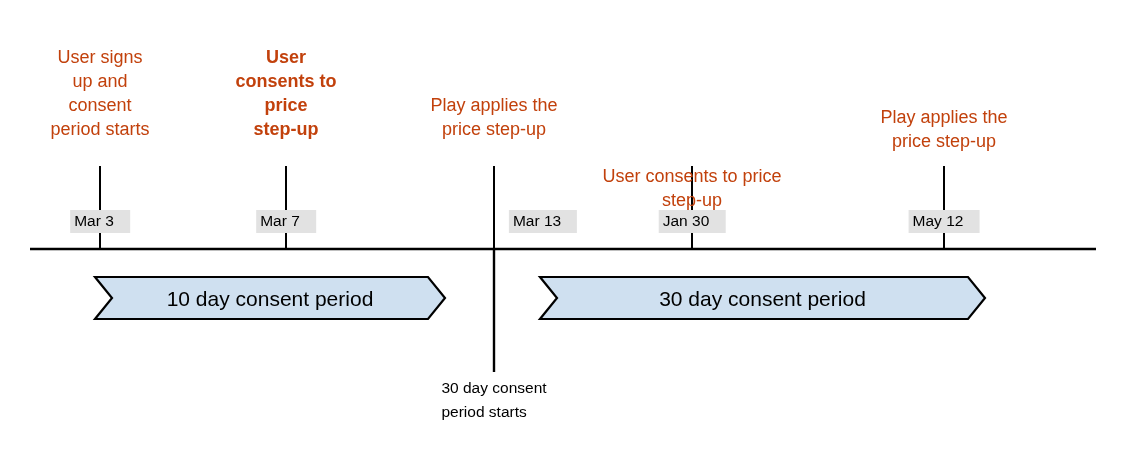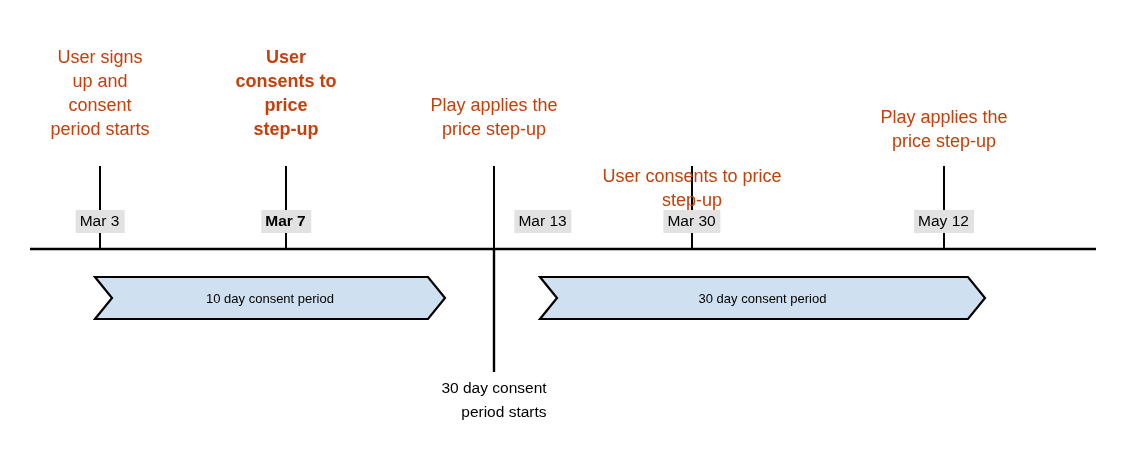--- a/index.html
+++ b/index.html
@@ -30,36 +30,36 @@
     color: #c2410c;
     white-space: pre-line;
     transform: translateX(-50%);
   }
   .date-chip {
     position: absolute;
     font-size: 15.5px;
     line-height: 20px;
     color: #000000;
     background: #e2e2e2;
-    padding: 1px 5px 2px 4px;
+    padding: 1px 16px 2px 4px;
     transform: translateX(-50%);
     white-space: nowrap;
   }
   .band-label {
     position: absolute;
-    font-size: 13px;
+    font-size: 21px;
     line-height: 20px;
     color: #000000;
     transform: translate(-50%, -50%);
     white-space: nowrap;
     pointer-events: none;
   }
   .below-label {
     position: absolute;
-    text-align: right;
+    text-align: left;
     font-size: 15.5px;
     line-height: 24px;
     color: #000000;
     white-space: pre-line;
     transform: translateX(-50%);
   }
 </style>
 </head>
 <body>
 
@@ -78,27 +78,27 @@
   <div id="overlay">
       <div class="evt-label" style="left: 100px; top: 45px;">User signs
 up and
 consent
 period starts</div>
       <div class="date-chip" style="left: 100px; top: 210px;">Mar 3</div>
       <div class="evt-label" style="left: 286px; top: 45px; font-weight: bold;">User
 consents to
 price
 step-up</div>
-      <div class="date-chip" style="left: 286px; top: 210px; font-weight: bold;">Mar 7</div>
+      <div class="date-chip" style="left: 286px; top: 210px;">Mar 7</div>
       <div class="evt-label" style="left: 494px; top: 93px;">Play applies the
 price step-up</div>
       <div class="date-chip" style="left: 515px; top: 210px; margin-left: 28px;">Mar 13</div>
       <div class="evt-label" style="left: 692px; top: 124px; margin-top: 40px;">User consents to price
 step-up</div>
-      <div class="date-chip" style="left: 692px; top: 210px;">Mar 30</div>
+      <div class="date-chip" style="left: 692px; top: 210px;">Jan 30</div>
       <div class="evt-label" style="left: 944px; top: 105px;">Play applies the
 price step-up</div>
       <div class="date-chip" style="left: 944px; top: 210px;">May 12</div>
       <div class="band-label" style="left: 270px; top: 299px;">10 day consent period</div>
       <div class="band-label" style="left: 762.5px; top: 299px; text-align: center;">30 day consent period</div>
       <div class="below-label" style="left: 494px; top: 376px;">30 day consent
 period starts</div>
     </div>
 </div>
 

